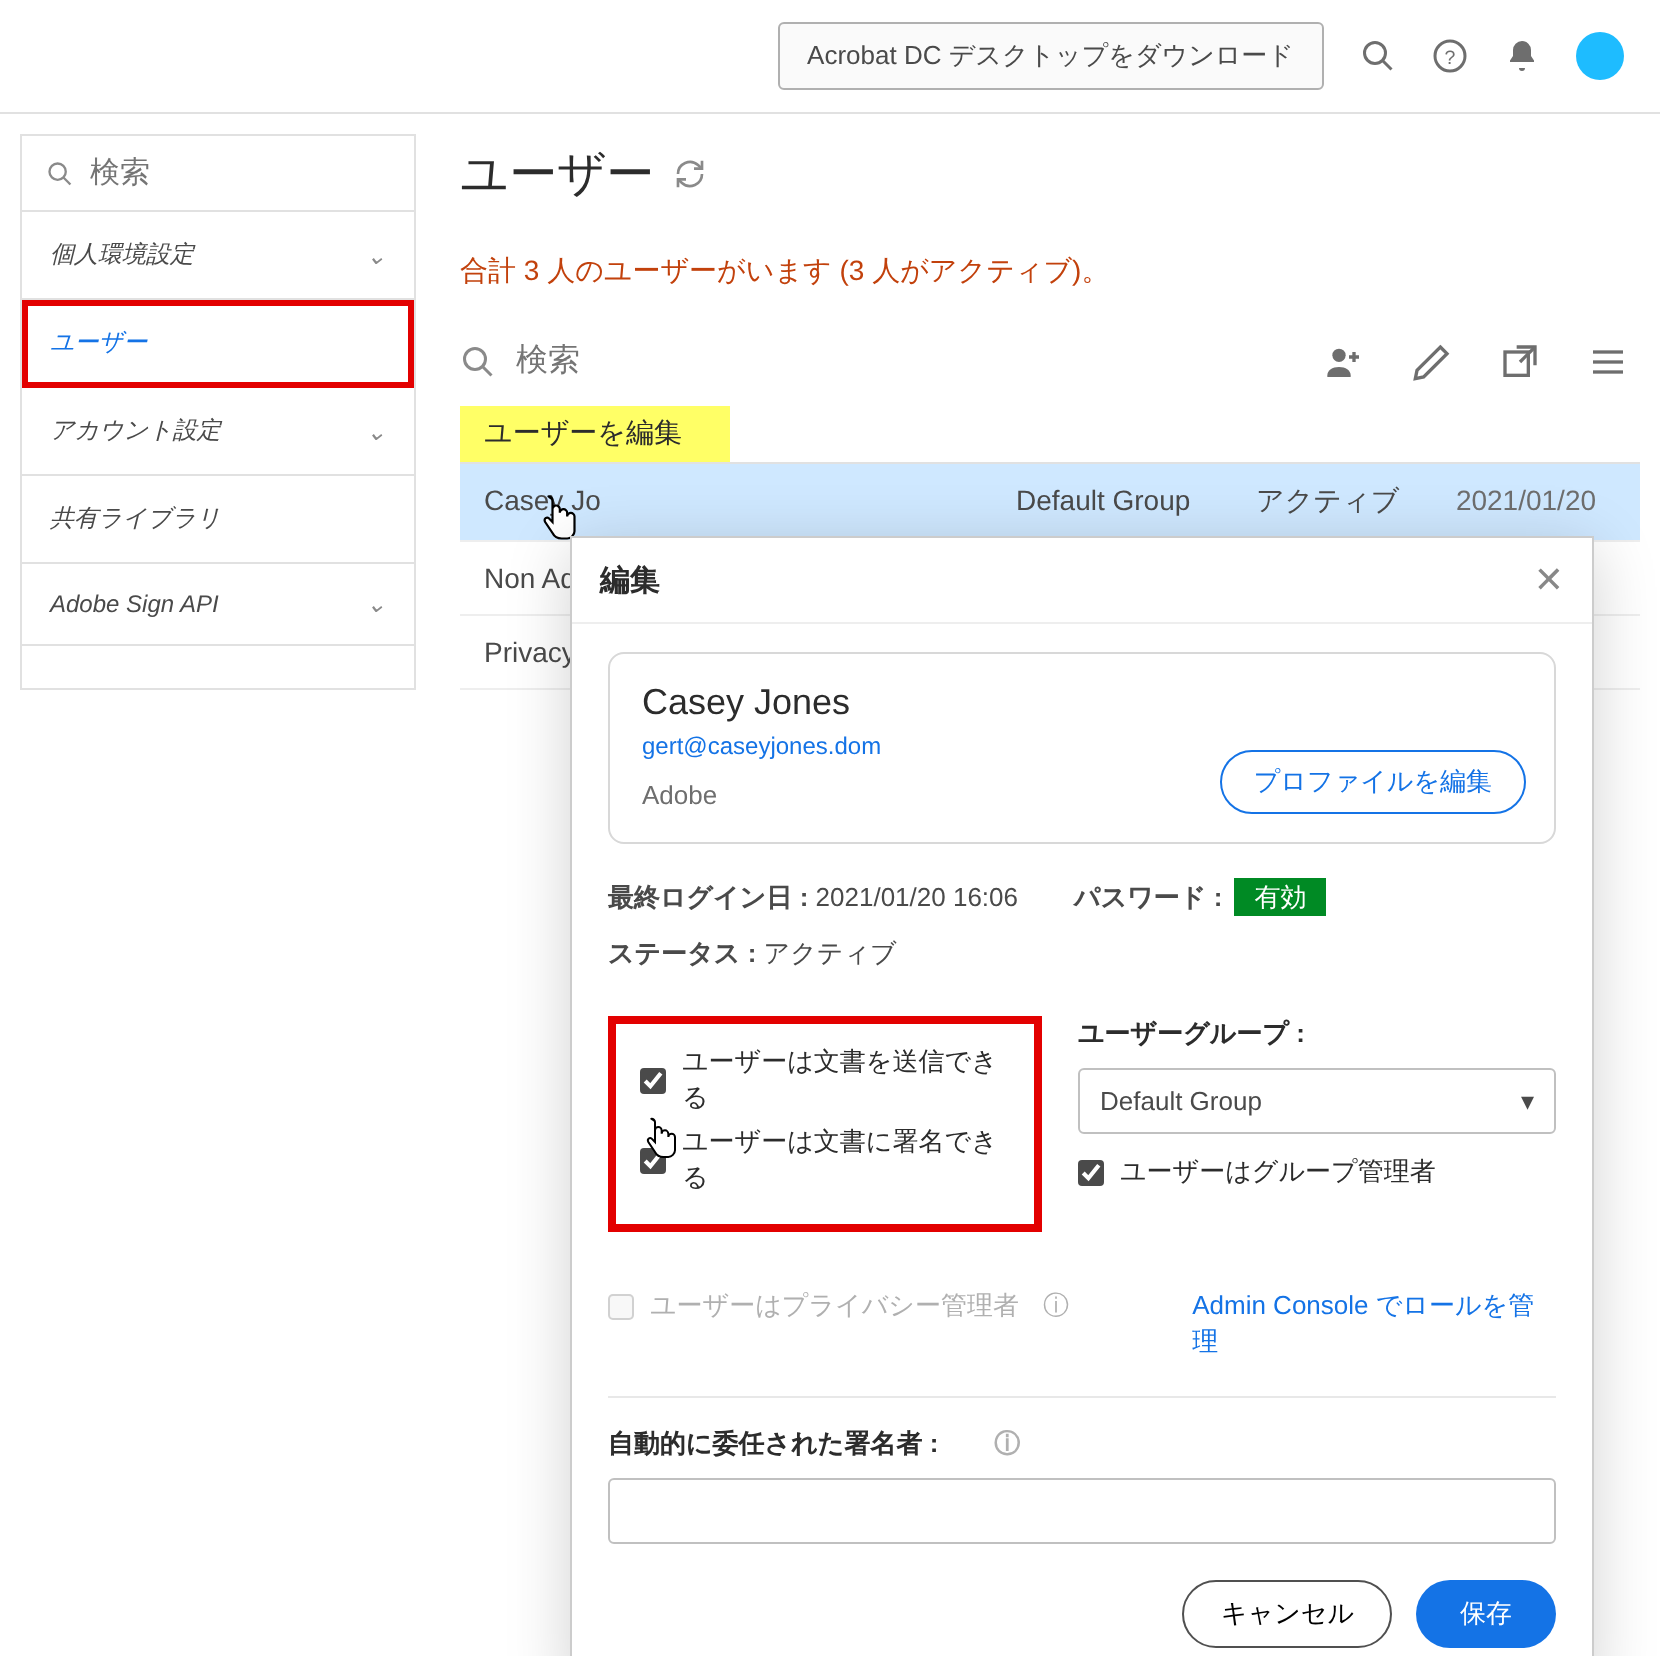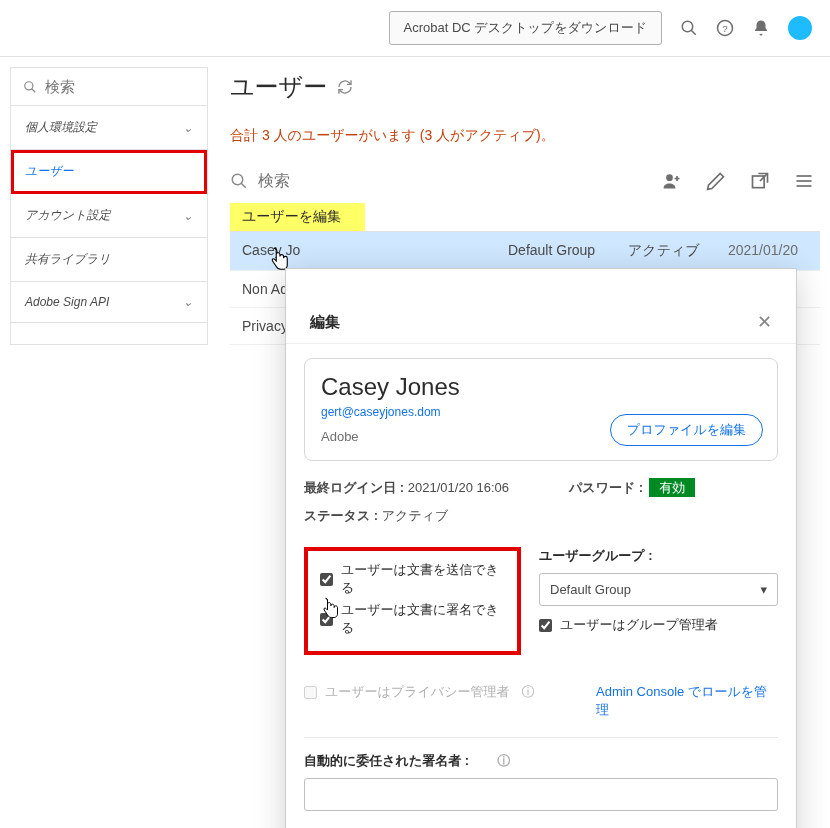--- a/index.html
+++ b/index.html
@@ -40,35 +40,35 @@
 .table { border-top: 1px solid #e1e1e1; }
 .trow { display: flex; padding: 10px 12px; border-bottom: 1px solid #eee; font-size: 14px; color: #4a4a4a; }
 .trow.sel { background: #cfe8ff; }
 .tc-name { flex: 1; }
 .tc-group { width: 120px; }
 .tc-status { width: 90px; }
 .tc-date { width: 90px; text-align: center; color: #6e6e6e; }
 
 
 .modal { position: absolute; left: 285px; top: 268px; width: 512px; background: #fff; border: 1px solid #ccc; box-shadow: 0 6px 30px rgba(0,0,0,0.18); z-index: 100; }
-.modal-hd { display: flex; justify-content: space-between; align-items: center; padding: 10px 24px; border-bottom: 1px solid #eee; margin-top: 32px; }
+.modal-hd { display: flex; justify-content: space-between; align-items: center; padding: 10px 14px; border-bottom: 1px solid #eee; }
 .modal-title { font-size: 15px; font-weight: 600; }
 .close-x { color: #888; cursor: pointer; font-size: 18px; }
 .modal-body { padding: 14px 18px 20px 18px; }
 
 .profile-card { border: 1px solid #d8d8d8; border-radius: 8px; padding: 14px 16px 16px 16px; position: relative; margin-bottom: 18px; }
-.pf-name { font-size: 24px; font-weight: 500; color: #2c2c2c; margin-bottom: 4px; }
+.pf-name { font-size: 18px; font-weight: 500; color: #2c2c2c; margin-bottom: 4px; }
 .pf-email { font-size: 12px; color: #1473e6; margin-bottom: 10px; }
 .pf-company { font-size: 13px; color: #6e6e6e; }
 .pill-btn { position: absolute; right: 14px; bottom: 14px; border: 1px solid #1473e6; border-radius: 24px; padding: 6px 16px; color: #1473e6; font-size: 13px; background: #fff; cursor: pointer; }
 
 .info-line { font-size: 13px; color: #4a4a4a; margin-bottom: 10px; }
 .info-line b { font-weight: 600; }
 .pw-badge { background: #008a24; color: #fff; padding: 2px 10px; font-size: 13px; margin-left: 6px; }
-.info-row { display: flex; gap: 60px; }
+.info-row { display: flex; gap: 28px; }
 
 .perm-box { border: 4px solid #e30000; padding: 10px 12px; width: 217px; position: relative; }
 .chk { display: flex; align-items: center; gap: 8px; font-size: 13px; margin-bottom: 4px; }
 .chk input { accent-color: #4a4a4a; }
 .grp-col { flex: 1; }
 .grp-label { font-weight: 600; font-size: 13px; margin-bottom: 8px; }
 .grp-select { border: 1px solid #c0c0c0; border-radius: 3px; padding: 8px 10px; display: flex; justify-content: space-between; align-items: center; font-size: 13px; color: #4a4a4a; cursor: pointer; margin-bottom: 10px; }
 
 .perm-row2 { display: flex; margin-top: 28px; gap: 40px; }
 .disabled-chk { color: #b0b0b0; display: flex; align-items: center; gap: 8px; font-size: 13px; margin-bottom: 4px; }

